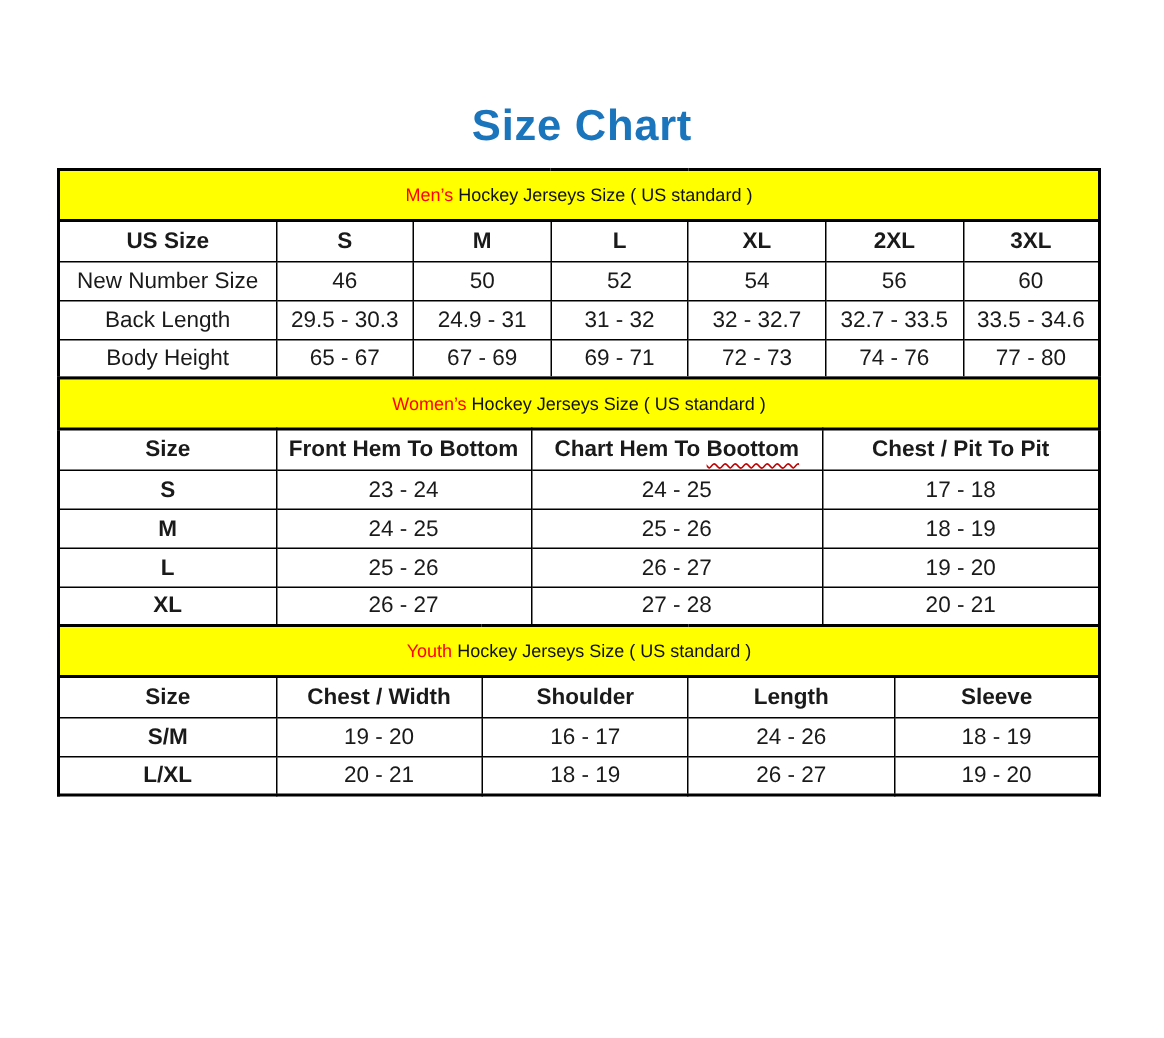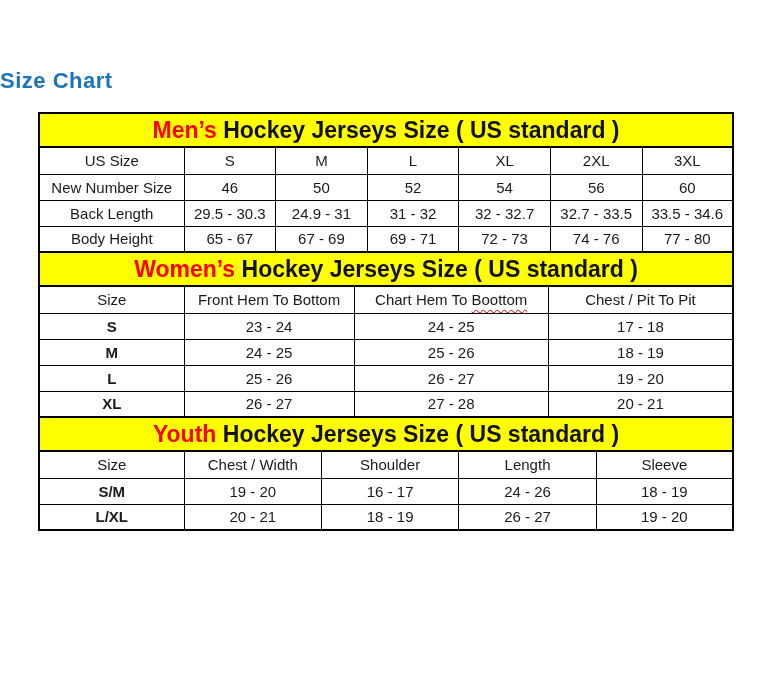--- a/index.html
+++ b/index.html
@@ -12,48 +12,49 @@
   *{box-sizing:border-box;}
   html,body{margin:0;padding:0;}
   body{
     width:776px;height:692px;background:#ffffff;
     font-family:"Liberation Sans", sans-serif;
     color:#1a1a1a;
   }
   .page{position:relative;width:776px;height:692px;background:#ffffff;overflow:hidden;}
   .page-title{
     margin:0;padding-top:68px;height:112px;
-    font-size:22px;font-weight:bold;
+    text-align:center;
+    font-size:29px;font-weight:bold;
     color:var(--title-blue);
     letter-spacing:0.5px;
   }
   .tables{margin-left:38px;width:696px;}
   table{
     border-collapse:collapse;width:100%;table-layout:fixed;
     background:#ffffff;
   }
   table + table{margin-top:-2px;}
   table{border:2px solid var(--border-black);}
   td{
     border:1px solid var(--border-black);
     text-align:center;vertical-align:middle;
     padding:0 2px;
     font-size:15px;
     overflow:hidden;white-space:nowrap;
   }
   td.band-cell{
     background:var(--band-yellow);
     height:34px;
-    font-size:23px;font-weight:bold;
+    font-size:12px;font-weight:normal;
     border:2px solid var(--border-black);
     color:#111;
   }
   td.band-cell .accent{color:var(--accent-red);}
   td.colhead{
-    height:27px;font-weight:normal;
+    height:27px;font-weight:bold;
     border-top:2px solid var(--border-black);
   }
   tbody td{height:26px;}
   td.rowlabel.bold{font-weight:bold;}
   .squiggle{
     text-decoration-line:underline;
     text-decoration-style:wavy;
     text-decoration-color:var(--squiggle-red);
     text-decoration-thickness:1px;
     text-underline-offset:4px;

